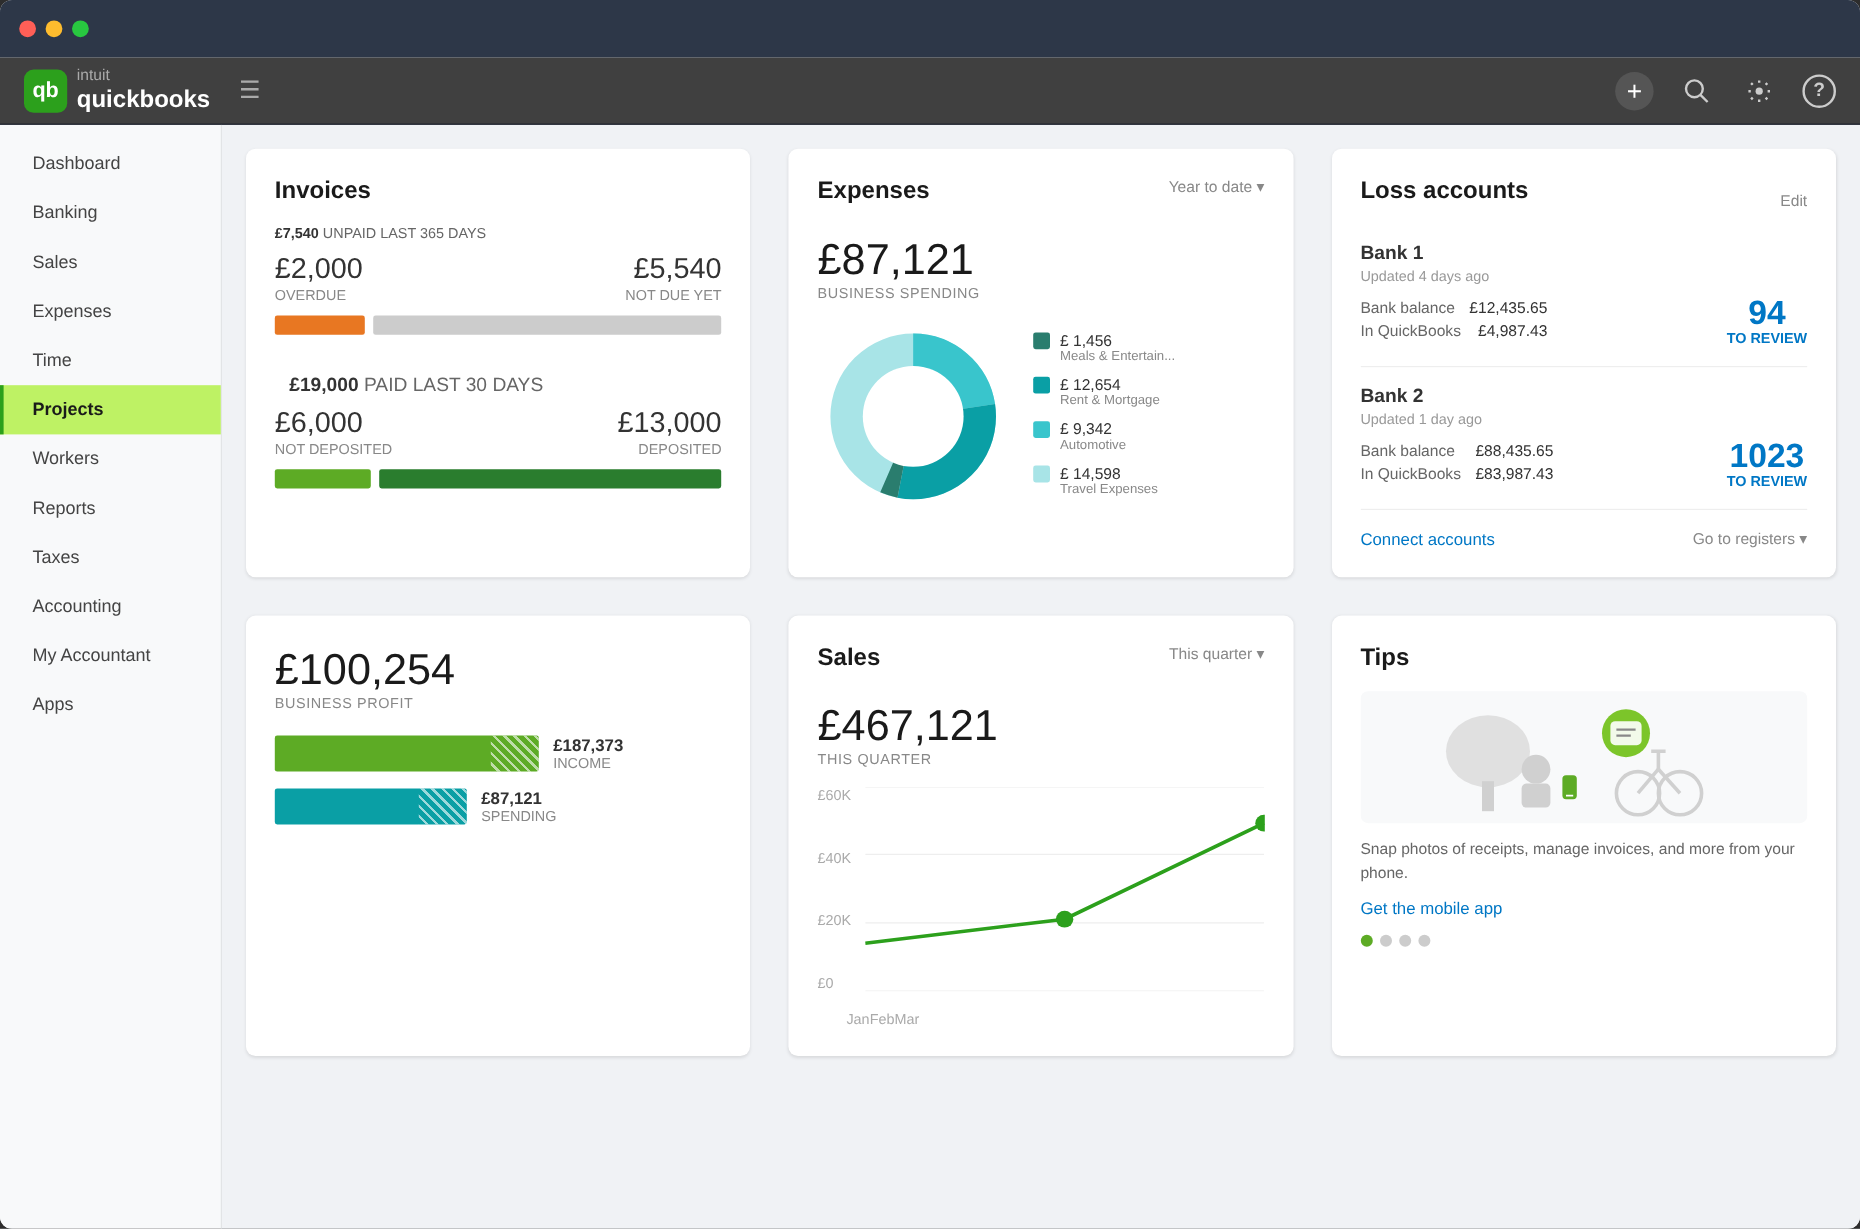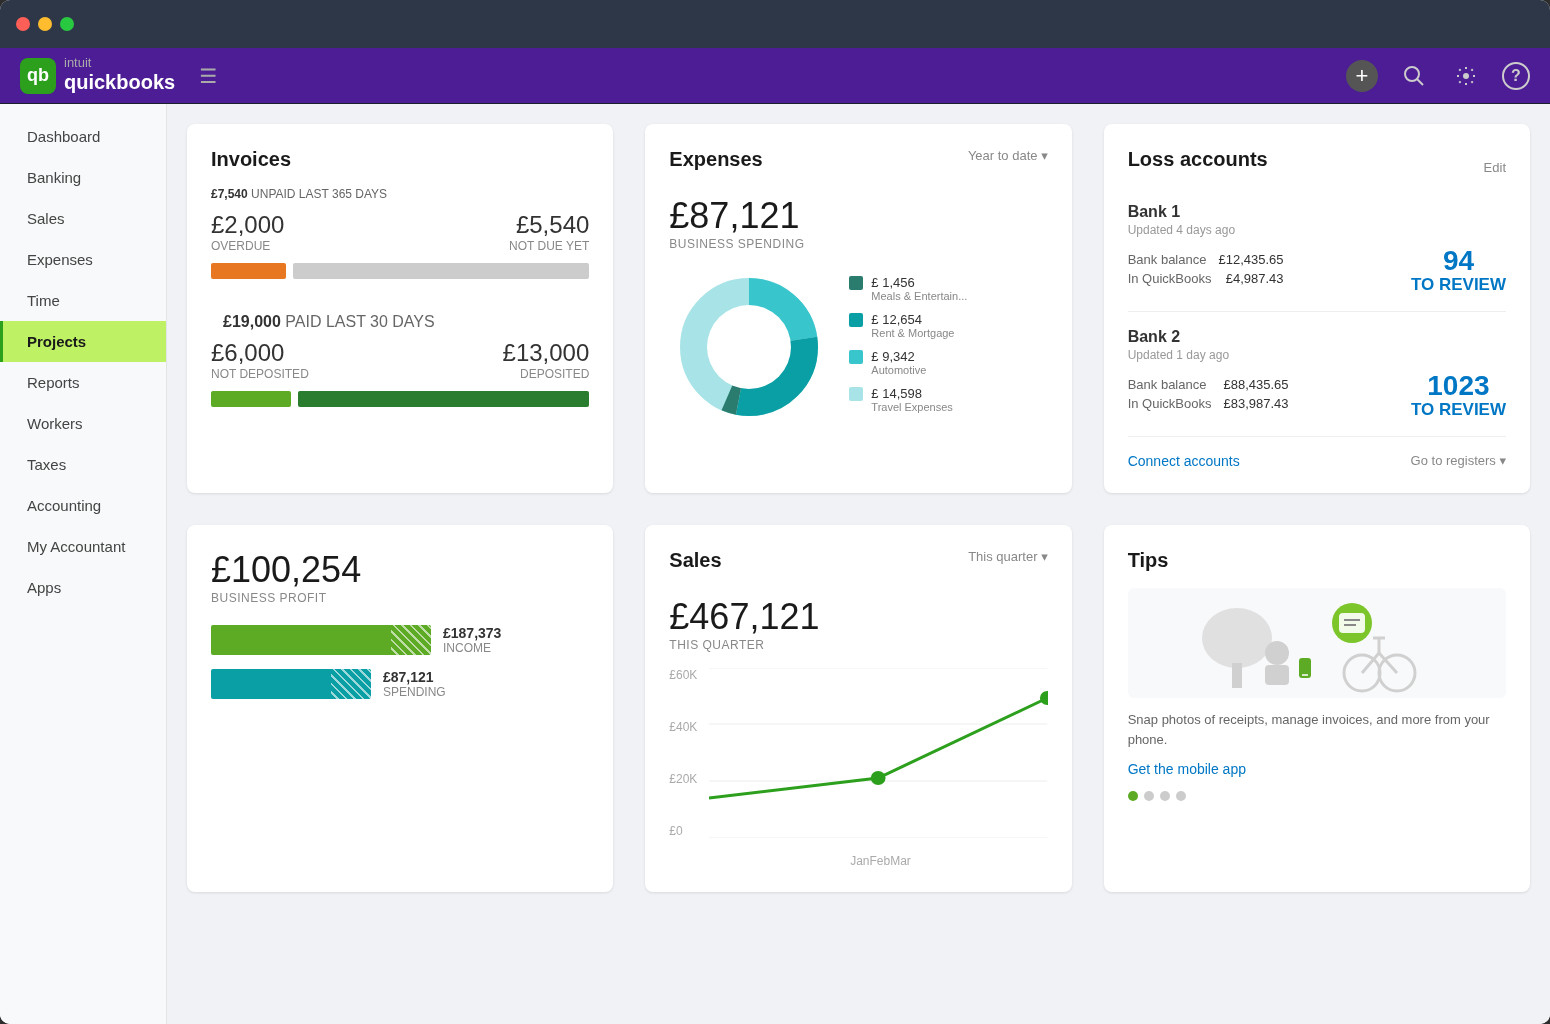--- a/index.html
+++ b/index.html
@@ -9,35 +9,35 @@
     
     
     .titlebar { background: #2d3748; height: 48px; display: flex; align-items: center; padding: 0 16px; flex-shrink: 0; }
     .traffic-lights { display: flex; gap: 8px; margin-right: 20px; }
     .traffic-light { width: 14px; height: 14px; border-radius: 50%; }
     .tl-red { background: #ff5f57; }
     .tl-yellow { background: #febc2e; }
     .tl-green { background: #28c840; }
     
     
-    .topnav { background: #4c1d95; height: 56px; display: flex; align-items: center; padding: 0 20px; flex-shrink: 0; border-bottom: 1px solid #1a202c; }
+    .topnav { background: #404040; height: 56px; display: flex; align-items: center; padding: 0 20px; flex-shrink: 0; border-bottom: 1px solid #1a202c; }
     .topnav-left { display: flex; align-items: center; gap: 16px; }
     .logo-area { display: flex; align-items: center; gap: 8px; }
     .logo-icon { width: 36px; height: 36px; background: #2ca01c; border-radius: 8px; display: flex; align-items: center; justify-content: center; color: white; font-size: 18px; font-weight: bold; }
     .logo-text { color: white; font-size: 22px; font-weight: 300; }
     .logo-text span { font-weight: 700; }
     .hamburger { color: #aaa; font-size: 20px; cursor: pointer; margin-left: 8px; }
     .topnav-right { margin-left: auto; display: flex; align-items: center; gap: 20px; }
     .nav-icon { color: #ccc; font-size: 20px; cursor: pointer; width: 32px; height: 32px; display: flex; align-items: center; justify-content: center; }
     
     
     .app-body { display: flex; flex: 1; overflow: hidden; }
     
     
-    .sidebar { width: 167px; background: #f8f9fa; border-right: 1px solid #e2e4e6; display: flex; flex-direction: column; padding: 12px 0; flex-shrink: 0; }
+    .sidebar { width: 185px; background: #f8f9fa; border-right: 1px solid #e2e4e6; display: flex; flex-direction: column; padding: 12px 0; flex-shrink: 0; }
     .sidebar-item { padding: 12px 24px; font-size: 15px; color: #444; cursor: pointer; border-left: 3px solid transparent; }
     .sidebar-item.active { font-weight: 700; color: #1a1a1a; border-left: 3px solid #2ca01c; background: #bef264; }
     
     
     .main-content { flex: 1; overflow-y: auto; padding: 20px; background: #f0f2f5; }
     
     .dashboard-grid { display: grid; grid-template-columns: 1fr 1fr 1fr; gap: 32px; }
     
     
     .card { background: white; border-radius: 8px; padding: 24px; box-shadow: 0 1px 3px rgba(0,0,0,0.1); }
@@ -65,21 +65,21 @@
     
     
     .bank-header { display: flex; justify-content: space-between; align-items: center; margin-bottom: 16px; }
     .edit-link { font-size: 13px; color: #888; cursor: pointer; text-align: center; }
     .bank-name { font-size: 16px; font-weight: 600; color: #333; margin-bottom: 2px; }
     .bank-updated { font-size: 12px; color: #999; margin-bottom: 10px; }
     .bank-row { display: flex; justify-content: space-between; align-items: center; margin-bottom: 4px; }
     .bank-row-label { font-size: 13px; color: #666; }
     .bank-row-amount { font-size: 13px; color: #333; font-weight: 500; }
     .review-count { font-size: 28px; font-weight: 700; color: #0077c5; line-height: 1; }
-    .to-review-label { font-size: 17px; color: #0077c5; font-weight: 600; }
+    .to-review-label { font-size: 12px; color: #0077c5; font-weight: 600; }
     .bank-section { margin-bottom: 16px; padding-bottom: 16px; border-bottom: 1px solid #eee; }
     .bank-actions { display: flex; justify-content: space-between; align-items: flex-start; margin-top: 8px; }
     .connect-link { font-size: 14px; color: #0077c5; cursor: pointer; font-weight: 500; }
     .go-to-reg { font-size: 13px; color: #888; cursor: pointer; }
     
     
     .pl-header { display: flex; justify-content: space-between; align-items: flex-start; margin-bottom: 8px; }
     .pl-period { font-size: 13px; color: #888; cursor: pointer; }
     .bar-chart-section { margin-top: 20px; }
     .bar-chart-row { display: flex; align-items: center; gap: 12px; margin-bottom: 14px; }
@@ -90,21 +90,21 @@
     .bar-spending::after { content: ''; position: absolute; top: 0; right: 0; width: 40px; height: 100%; background: repeating-linear-gradient(45deg, transparent, transparent 4px, rgba(255,255,255,0.6) 4px, rgba(255,255,255,0.6) 6px); }
     .bar-label-amount { font-size: 14px; font-weight: 600; color: #333; }
     .bar-label-name { font-size: 12px; color: #888; }
     
     
     .sales-header { display: flex; justify-content: space-between; align-items: flex-start; margin-bottom: 8px; }
     .chart-area { position: relative; height: 200px; margin-top: 16px; }
     .chart-yaxis { position: absolute; left: 0; top: 0; bottom: 30px; display: flex; flex-direction: column; justify-content: space-between; }
     .chart-ylabel { font-size: 12px; color: #aaa; }
     .chart-content { position: absolute; left: 40px; top: 0; right: 0; bottom: 30px; }
-    .chart-xaxis { position: absolute; left: 44px; bottom: 0; right: 0; display: flex; justify-content: center; }
+    .chart-xaxis { position: absolute; left: 24px; bottom: 0; right: 0; display: flex; justify-content: flex-start; }
     .chart-xlabel { font-size: 12px; color: #aaa; }
     .chart-line-svg { width: 100%; height: 100%; }
     .chart-grid-line { stroke: #eee; stroke-width: 1; }
     
     
     .tips-illustration { height: 110px; background: #f8f9fa; border-radius: 6px; margin: 12px 0; display: flex; align-items: center; justify-content: center; overflow: hidden; position: relative; }
     .tips-title { font-size: 18px; font-weight: 600; color: #1a1a1a; margin-bottom: 8px; }
     .tips-desc { font-size: 13px; color: #666; line-height: 1.5; margin-bottom: 12px; }
     .tips-link { font-size: 14px; color: #0077c5; cursor: pointer; font-weight: 500; }
     .dots-row { display: flex; gap: 6px; margin-top: 14px; align-items: center; }
@@ -155,22 +155,22 @@
 
   <div class="app-body">
 
     <div class="sidebar">
       <div class="sidebar-item">Dashboard</div>
       <div class="sidebar-item">Banking</div>
       <div class="sidebar-item">Sales</div>
       <div class="sidebar-item">Expenses</div>
       <div class="sidebar-item">Time</div>
       <div class="sidebar-item active">Projects</div>
+      <div class="sidebar-item">Workers</div>
       <div class="sidebar-item">Reports</div>
-      <div class="sidebar-item">Workers</div>
       <div class="sidebar-item">Taxes</div>
       <div class="sidebar-item">Accounting</div>
       <div class="sidebar-item">My Accountant</div>
       <div class="sidebar-item">Apps</div>
     </div>
 
     <div class="main-content">
       <div class="dashboard-grid">
 
         <div class="card">

